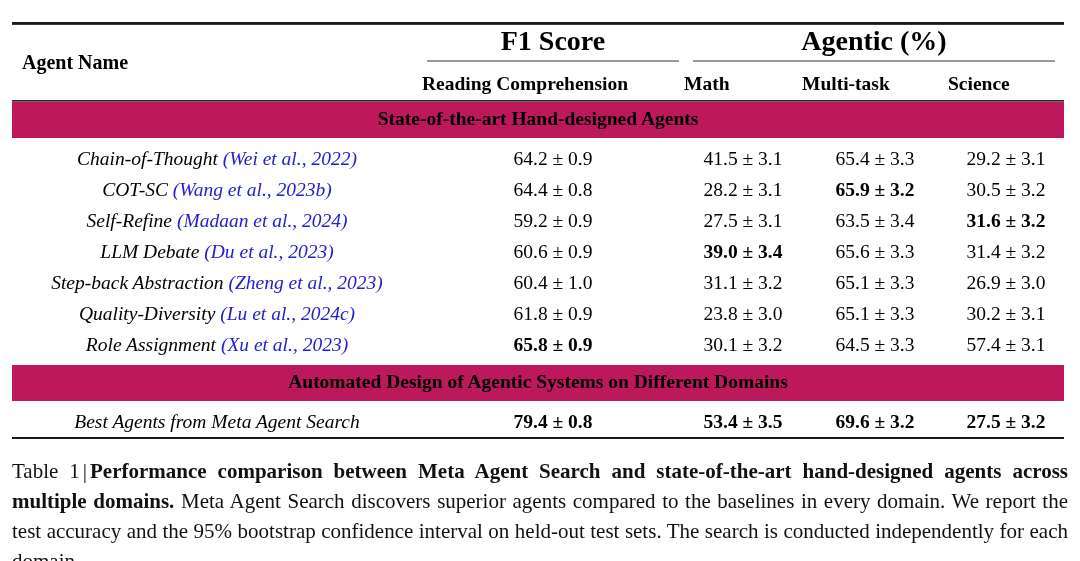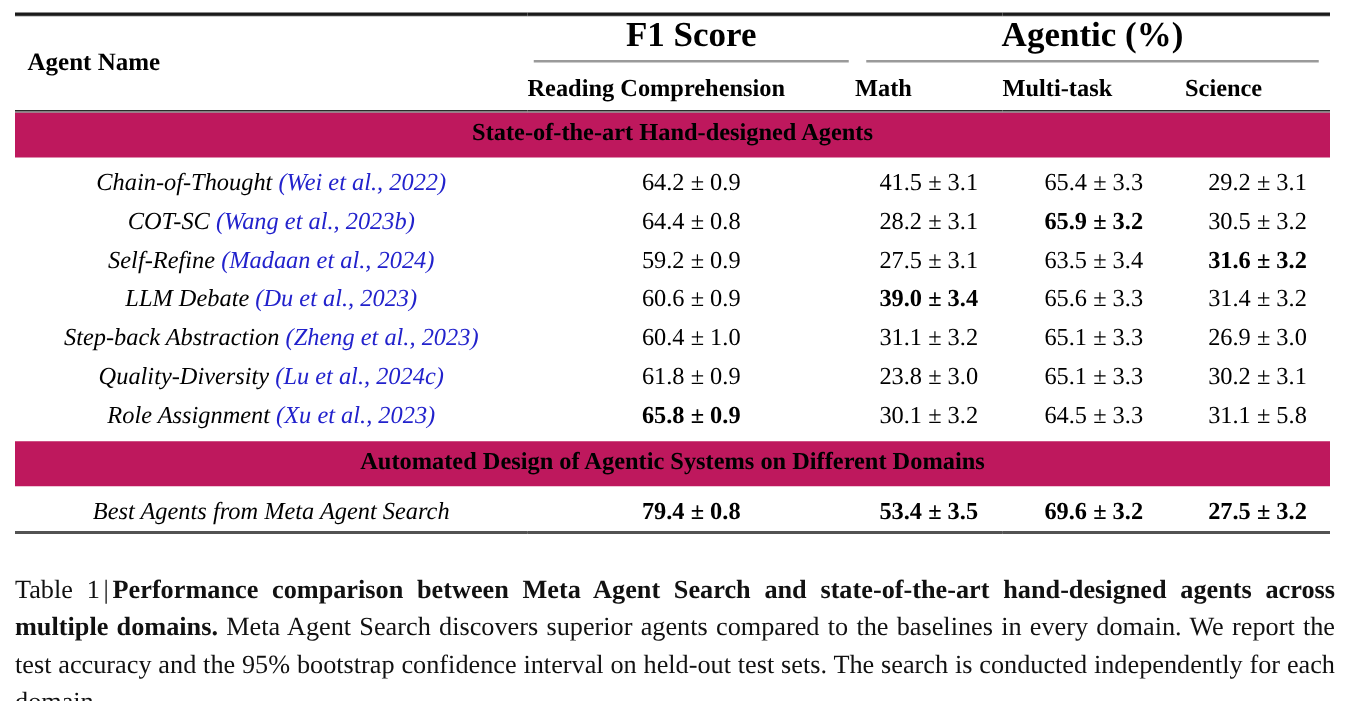--- a/index.html
+++ b/index.html
@@ -20,21 +20,21 @@
     position: relative;
     width: 1080px;
     height: 561px;
     box-sizing: border-box;
   }
 
   
   .table-wrap {
     position: absolute;
     left: 12px;
-    top: 10px;
+    top: 22px;
     width: 1052px;
   }
 
   table.tbl {
     width: 1052px;
     border-collapse: collapse;
     table-layout: fixed;
     font-size: 19.5px;
   }
 
@@ -286,21 +286,21 @@
         </tr>
 
         <tr class="data">
           <td class="cell-name">
             <span>Role Assignment</span>
             <span class="cite">(Xu et al., 2023)</span>
           </td>
           <td class="num bold">65.8 ± 0.9</td>
           <td class="num">30.1 ± 3.2</td>
           <td class="num">64.5 ± 3.3</td>
-          <td class="num">31.1 ± 5.8</td>
+          <td class="num">57.4 ± 3.1</td>
         </tr>
 
         <tr class="spacer-row">
             <td colspan="5"></td>
           </tr>
 
         <tr class="section">
           <td colspan="5">Automated Design of Agentic Systems on Different Domains</td>
         </tr>
         <tr class="spacer-row">

